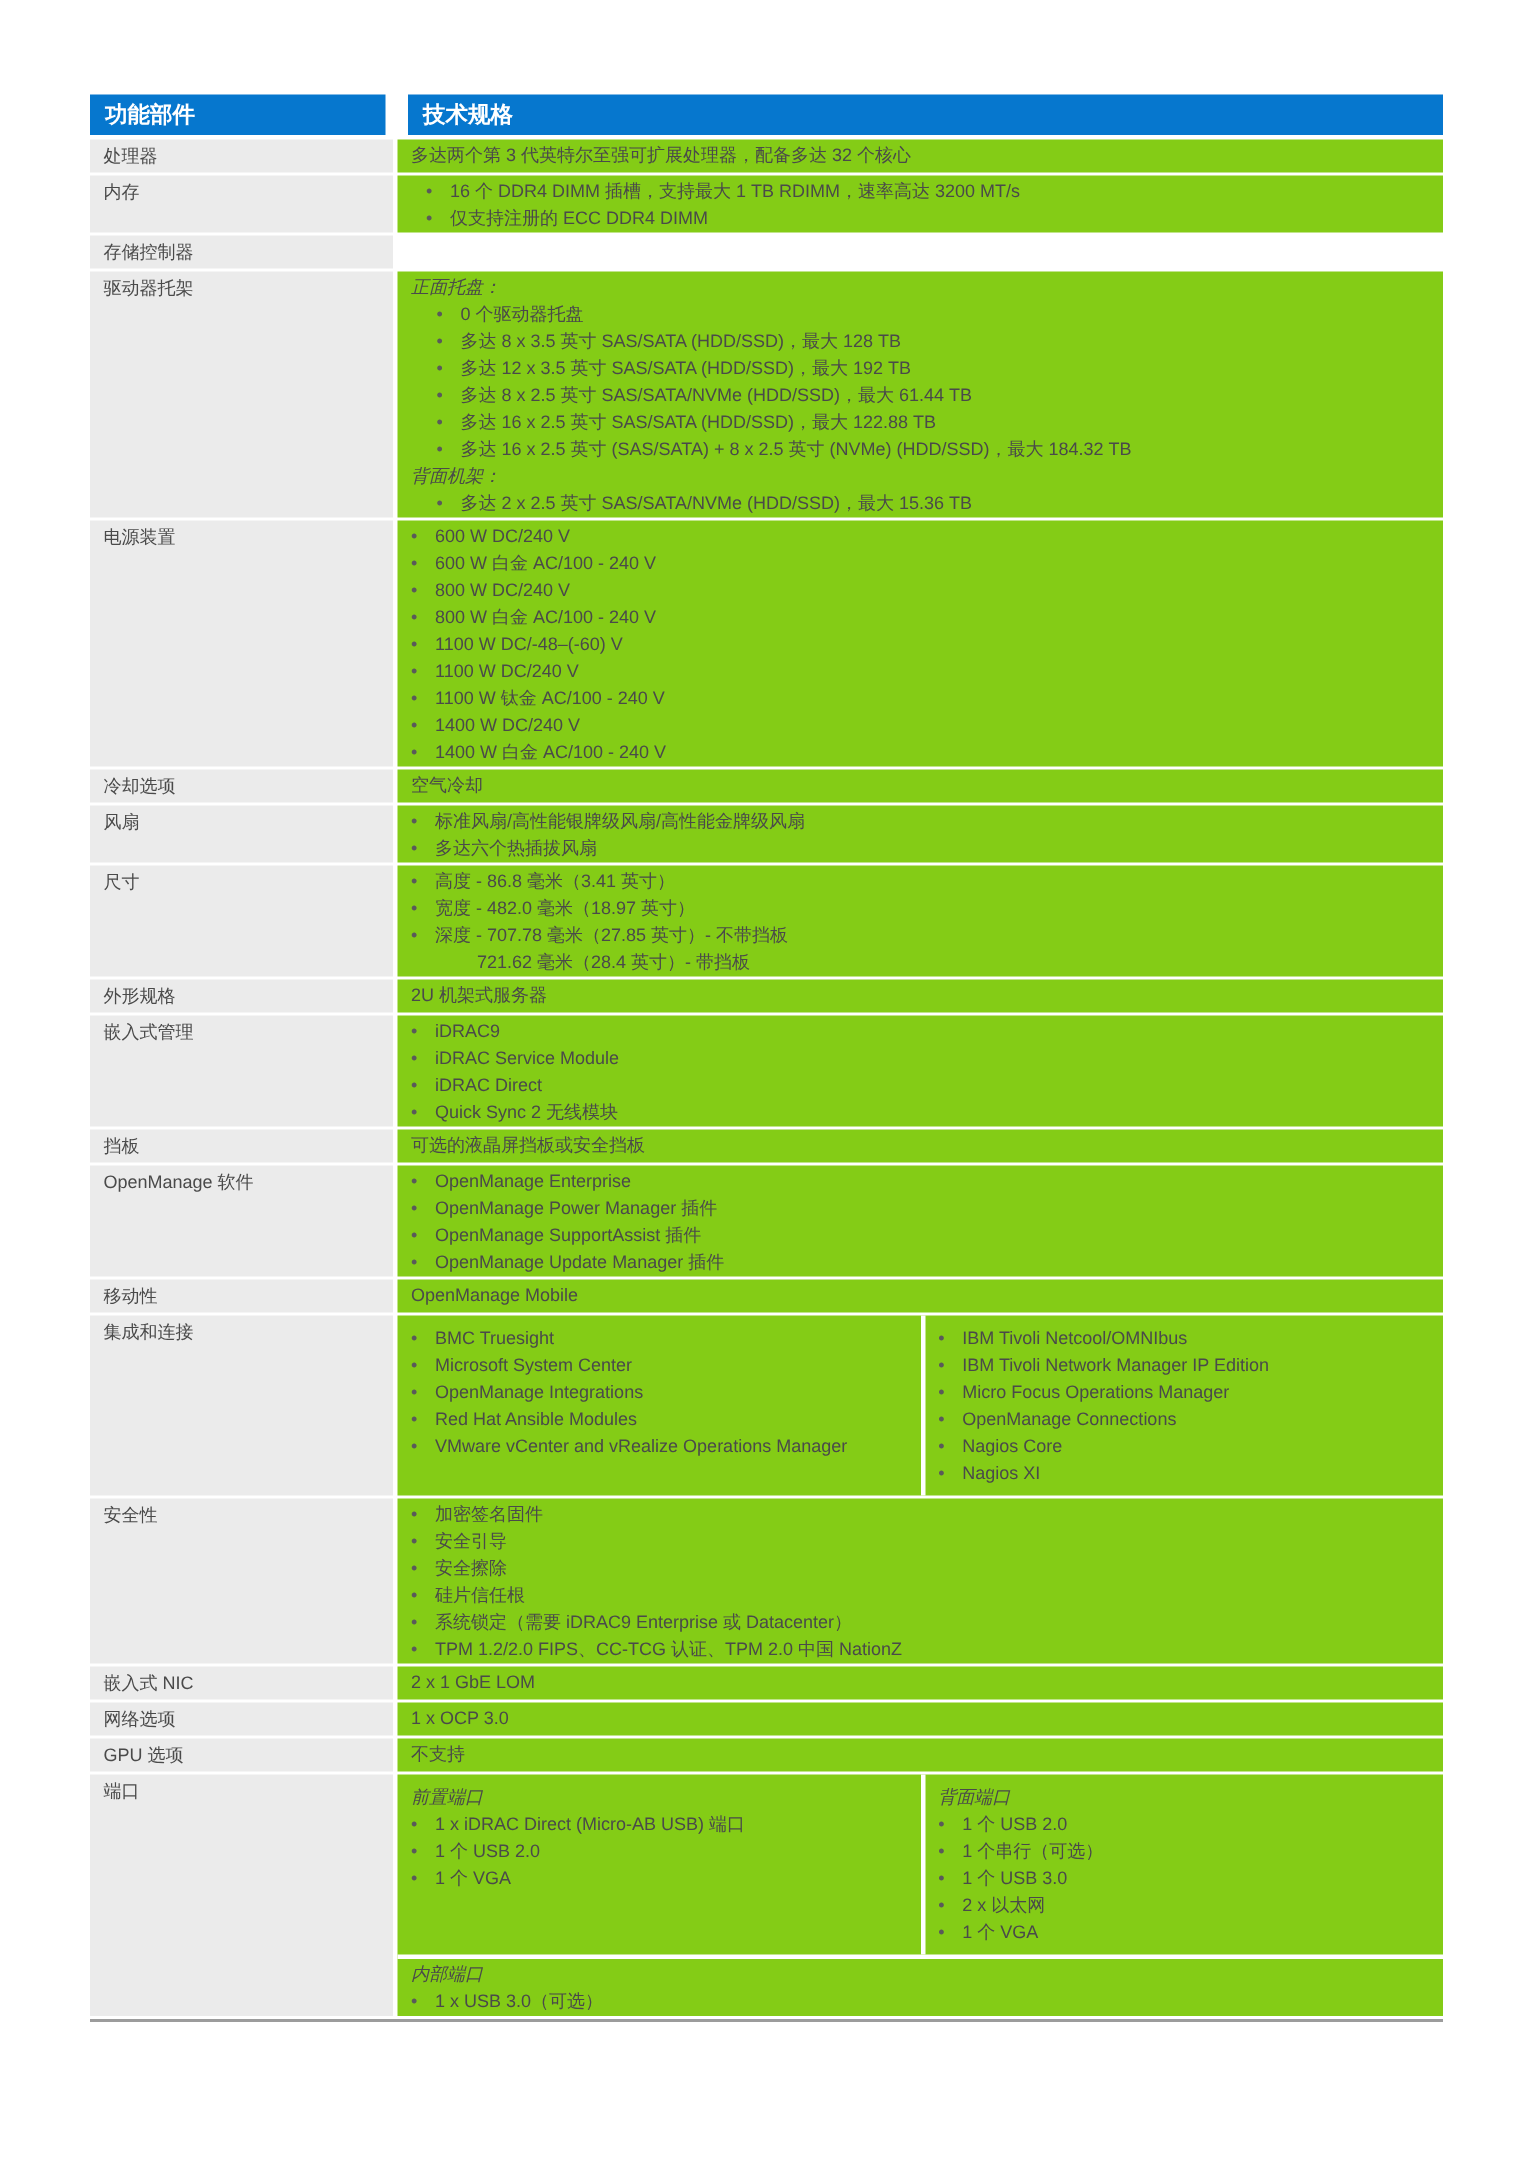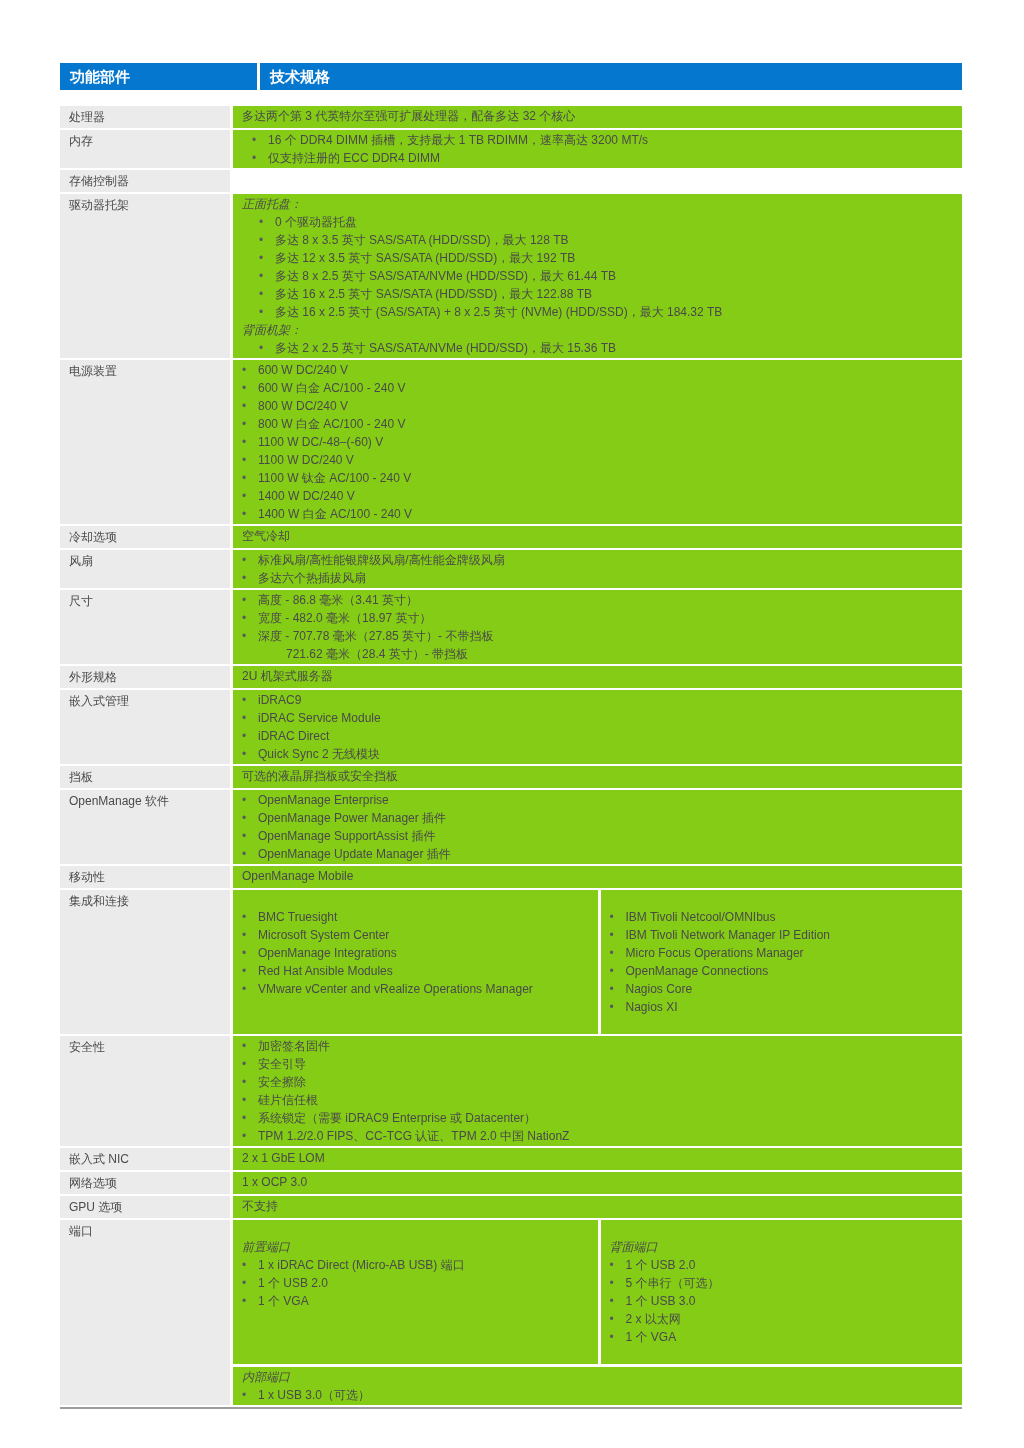--- a/index.html
+++ b/index.html
@@ -9,32 +9,32 @@
     background: #ffffff;
     font-family: "Liberation Sans", "DejaVu Sans", sans-serif;
     color: #4a4a4a;
   }
   .spec-table {
     position: absolute;
     left: 60px; top: 63px;
     width: 902px;
     border-bottom: 2px solid #9c9c9c;
   }
-  .t-head { display: flex; gap: 3px; margin-bottom: 16px; }
+  .t-head { display: flex; gap: 15px; margin-bottom: 3px; }
   .hc {
     background: #0677CE; color: #ffffff;
     font-weight: bold; font-size: 15px; line-height: 19px;
     padding: 4px 10px;
   }
   .hl { width: 197px; flex-shrink: 0; }
   .hr { flex: 1; }
 
   .t-row { display: flex; gap: 3px; margin-bottom: 2px; }
   .lc {
-    width: 170px; flex-shrink: 0;
+    width: 202px; flex-shrink: 0;
     background: #EBEBEB;
     font-size: 12px; line-height: 18px;
     padding: 2px 9px;
   }
   .rc {
     flex: 1;
     background: #84cc16;
     font-size: 12px; line-height: 18px;
     padding: 1px 9px;
   }
@@ -43,21 +43,21 @@
   ul.blist { list-style: none; margin: 0; padding: 0; }
   ul.blist li { line-height: 18px; padding-left: 16px; text-indent: -16px; }
   ul.blist li::before { content: "\2022"; display: inline-block; width: 16px; text-indent: 0; color: #5a5a5a; }
   ul.blist.big { margin-left: 10px; }
   ul.blist.sub { margin-left: 17px; }
 
   .subhead { line-height: 18px; font-style: italic; }
   .cont-line { margin-left: 44px; line-height: 18px; }
 
   .split { display: flex; }
-  .scol { width: 50%; padding: 18px 9px; }
+  .scol { width: 50%; padding: 6px 9px; }
   .scol.right { border-left: 3px solid #ffffff; }
 
   .ports-top { display: flex; }
   .ports-bottom { border-top: 3px solid #ffffff; padding: 1px 9px; }
 </style>
 </head>
 <body>
 
 <div class="spec-table">
 
@@ -250,21 +250,21 @@
           <ul class="blist">
             <li>1 x iDRAC Direct (Micro-AB USB) 端口</li>
             <li>1 个 USB 2.0</li>
             <li>1 个 VGA</li>
           </ul>
         </div>
         <div class="scol right">
           <div class="subhead">背面端口</div>
           <ul class="blist">
             <li>1 个 USB 2.0</li>
-            <li>5 个串行（可选）</li>
+            <li>1 个串行（可选）</li>
             <li>1 个 USB 3.0</li>
             <li>2 x 以太网</li>
             <li>1 个 VGA</li>
           </ul>
         </div>
       </div>
       <div class="ports-bottom">
         <div class="subhead">内部端口</div>
         <ul class="blist">
           <li>1 x USB 3.0（可选）</li>

